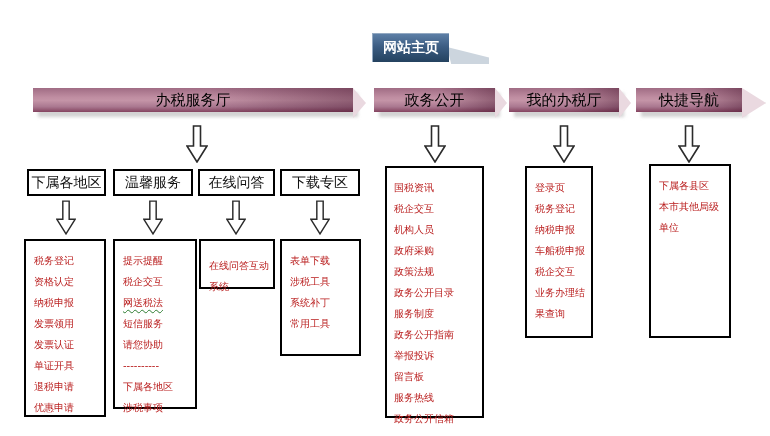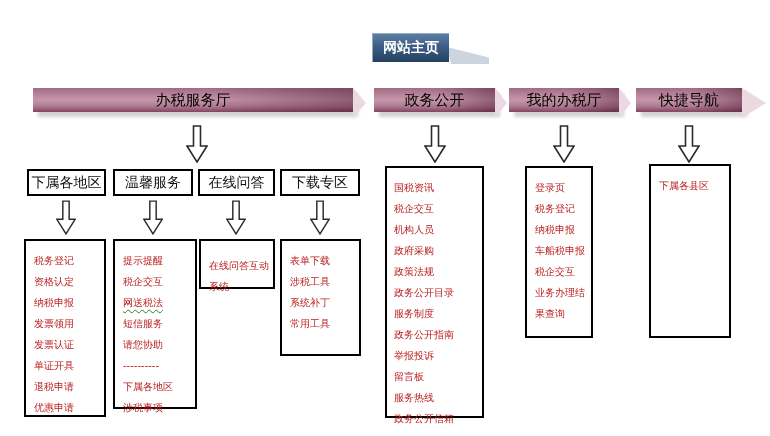--- a/index.html
+++ b/index.html
@@ -162,15 +162,16 @@
       <div class="list-item">登录页</div>
       <div class="list-item">税务登记</div>
       <div class="list-item">纳税申报</div>
       <div class="list-item">车船税申报</div>
       <div class="list-item">税企交互</div>
       <div class="list-item">业务办理结果查询</div>
     </div>
 
   <div class="list" style="left:649px;top:164px;width:82px;height:174px">
       <div class="list-item">下属各县区</div>
+      <div class="list-item">本市其他局级单位</div>
     </div>
 
 </div>
 
 </body></html>

